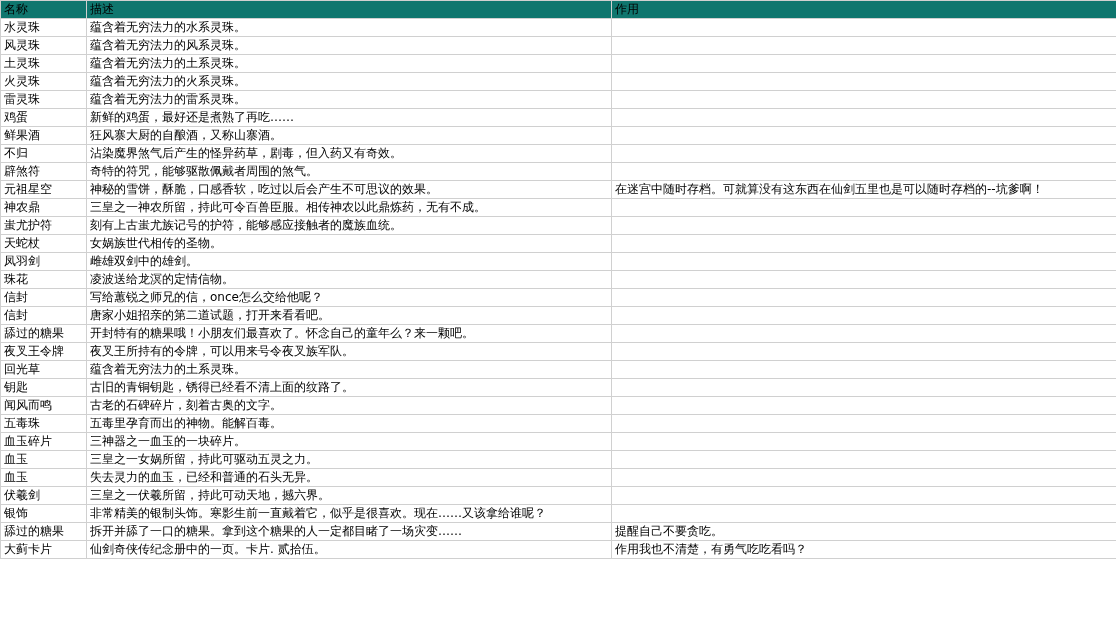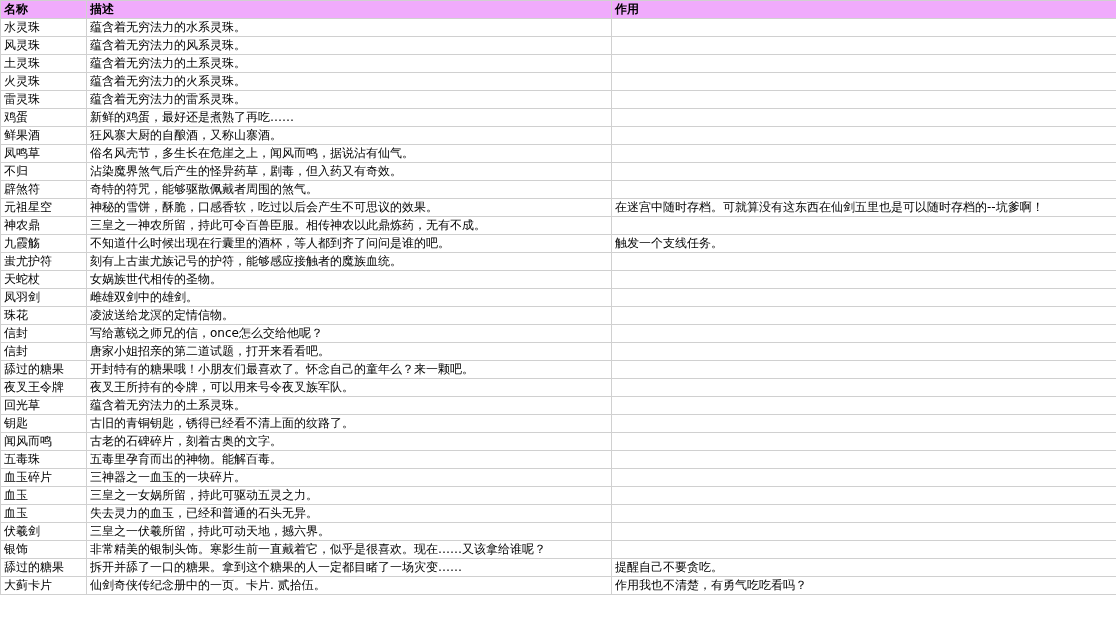--- a/index.html
+++ b/index.html
@@ -29,22 +29,21 @@
     height: 17px;
     line-height: 17px;
     font-weight: normal;
     text-align: left;
     vertical-align: middle;
     white-space: nowrap;
     overflow: hidden;
     font-size: 12px;
   }
   table.item-table thead td {
-    background: #f0abfc;
-    font-weight: bold;
+    background: #0f766e;
   }
   .cell-name { }
   .cell-desc { }
   .cell-eff { }
 </style>
 </head>
 <body>
 
 <table class="item-table">
   <colgroup>
@@ -89,48 +88,38 @@
         <td class="cell-name">鸡蛋</td>
         <td class="cell-desc">新鲜的鸡蛋，最好还是煮熟了再吃……</td>
         <td class="cell-eff"></td>
       </tr>
       <tr>
         <td class="cell-name">鲜果酒</td>
         <td class="cell-desc">狂风寨大厨的自酿酒，又称山寨酒。</td>
         <td class="cell-eff"></td>
       </tr>
       <tr>
-        <td class="cell-name">凤鸣草</td>
-        <td class="cell-desc">俗名风壳节，多生长在危崖之上，闻风而鸣，据说沾有仙气。</td>
-        <td class="cell-eff"></td>
-      </tr>
-      <tr>
         <td class="cell-name">不归</td>
         <td class="cell-desc">沾染魔界煞气后产生的怪异药草，剧毒，但入药又有奇效。</td>
         <td class="cell-eff"></td>
       </tr>
       <tr>
         <td class="cell-name">辟煞符</td>
         <td class="cell-desc">奇特的符咒，能够驱散佩戴者周围的煞气。</td>
         <td class="cell-eff"></td>
       </tr>
       <tr>
         <td class="cell-name">元祖星空</td>
         <td class="cell-desc">神秘的雪饼，酥脆，口感香软，吃过以后会产生不可思议的效果。</td>
         <td class="cell-eff">在迷宫中随时存档。可就算没有这东西在仙剑五里也是可以随时存档的--坑爹啊！</td>
       </tr>
       <tr>
         <td class="cell-name">神农鼎</td>
         <td class="cell-desc">三皇之一神农所留，持此可令百兽臣服。相传神农以此鼎炼药，无有不成。</td>
         <td class="cell-eff"></td>
-      </tr>
-      <tr>
-        <td class="cell-name">九霞觞</td>
-        <td class="cell-desc">不知道什么时候出现在行囊里的酒杯，等人都到齐了问问是谁的吧。</td>
-        <td class="cell-eff">触发一个支线任务。</td>
       </tr>
       <tr>
         <td class="cell-name">蚩尤护符</td>
         <td class="cell-desc">刻有上古蚩尤族记号的护符，能够感应接触者的魔族血统。</td>
         <td class="cell-eff"></td>
       </tr>
       <tr>
         <td class="cell-name">天蛇杖</td>
         <td class="cell-desc">女娲族世代相传的圣物。</td>
         <td class="cell-eff"></td>

